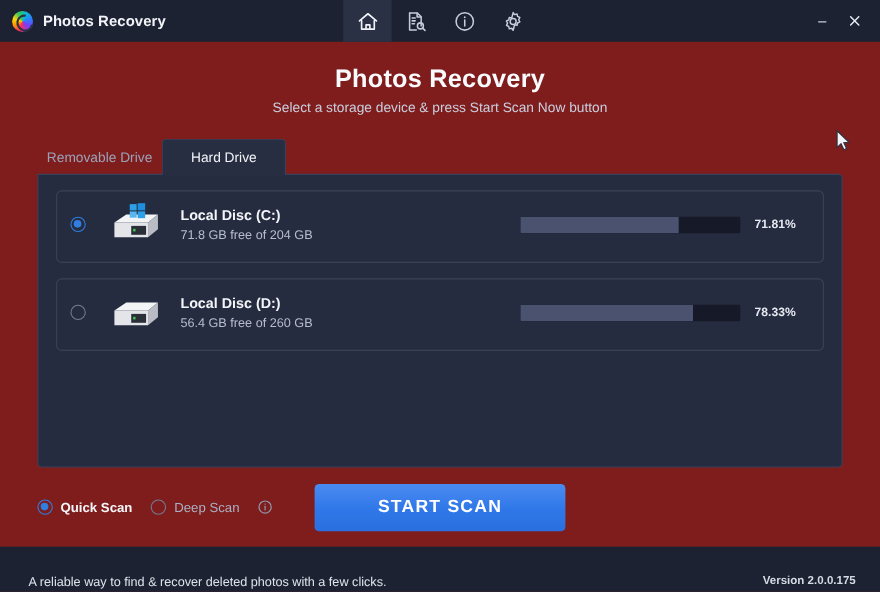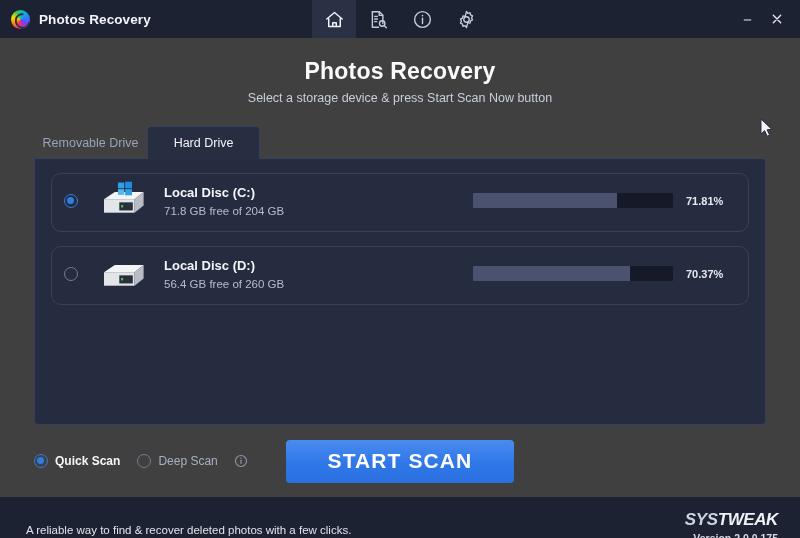--- a/index.html
+++ b/index.html
@@ -5,21 +5,21 @@
   * { box-sizing: border-box; margin: 0; padding: 0; }
   html, body {
     width: 800px; height: 538px;
     overflow: hidden;
     font-family: "Liberation Sans", sans-serif;
     background: #1b2030;
   }
   #app {
     position: relative;
     width: 800px; height: 538px;
-    background: #404040;
+    background: #7f1d1d;
     display: flex; flex-direction: column;
     color: #e8eaf0;
     user-select: none;
   }
 
   
   .titlebar {
     position: relative;
     height: 38px;
     background: #1d2233;
@@ -106,23 +106,23 @@
     border: 1px solid #39405a;
     border-radius: 0 4px 4px 4px;
     height: 267px;
     padding: 14px 16px;
     margin-top: -1px;
   }
 
   
   .drive {
     display: flex; align-items: center;
-    height: 59px;
+    height: 66px;
     border: 1px solid #3a4159;
-    border-radius: 10px;
+    border-radius: 5px;
     padding: 0 14px 4px 12px;
     margin-bottom: 14px;
     background: #262c3f;
     cursor: pointer;
   }
   .radio {
     width: 14px; height: 14px; border-radius: 50%;
     border: 1.6px solid #737b94;
     flex: 0 0 14px;
     position: relative;
@@ -161,21 +161,21 @@
   .opt.sel .lbl { color: #f4f6fa; font-weight: bold; }
   .opt + .opt { margin-left: 8px; }
   .infoico { width: 14px; height: 14px; margin-left: 7px; cursor: pointer; }
 
   .startbtn {
     position: absolute; left: 50%; transform: translateX(-50%);
     width: 228px; height: 43px;
     border-radius: 4px;
     background: linear-gradient(180deg, #4a8bf0 0%, #2f77e8 55%, #2a6fe0 100%);
     color: #ffffff;
-    font-size: 21px; font-weight: bold; letter-spacing: 1.1px;
+    font-size: 16px; font-weight: bold; letter-spacing: 1.1px;
     display: flex; align-items: center; justify-content: center;
     cursor: pointer;
     border: none;
     font-family: "Liberation Sans", sans-serif;
   }
 
   
   .footer {
     flex: 0 0 60px;
     background: #1d2233;
@@ -322,21 +322,21 @@
           </svg>
         </div>
         <div class="dinfo">
           <div class="dname">Local Disc (D:)</div>
           <div class="dfree">56.4 GB free of 260 GB</div>
         </div>
         <div class="bar-wrap">
           <div class="bar">
             <div class="bar-fill" style="width: 78.33%;"></div>
           </div>
-          <div class="pct">70.37%</div>
+          <div class="pct">78.33%</div>
         </div>
       </div>
 
     </div>
   </div>
 
   <div class="controls">
     <div class="scanopts">
       <div class="opt sel">
         <div class="radio on"></div>
@@ -358,21 +358,20 @@
     <div class="startbtn">
       <span>START SCAN</span>
     </div>
   </div>
 
   <div class="footer">
     <div>
       <div class="f-l2">A reliable way to find &amp; recover deleted photos with a few clicks.</div>
     </div>
     <div class="f-right">
-      <div class="brand"><span>SYS</span><span class="w">TWEAK</span></div>
       <div class="ver">Version 2.0.0.175</div>
     </div>
 
   </div>
 
   <div class="cursor">
     <svg width="14" height="20" viewBox="0 0 14 20">
       <polygon points="1,1 1,16 4.6,12.6 7.2,18.2 9.6,17 7.1,11.7 11.8,11.4" fill="#f2f4f8" stroke="#2b3044" stroke-width="1"></polygon>
     </svg>
   </div>

